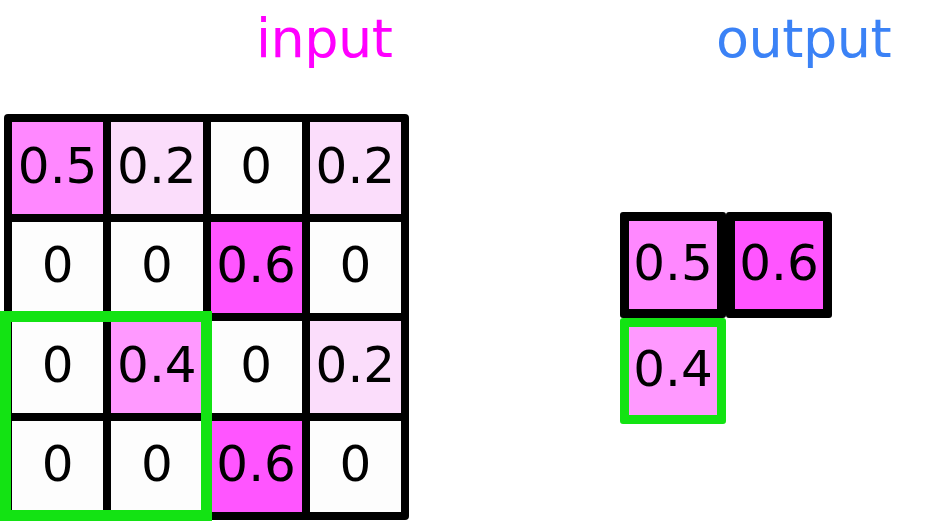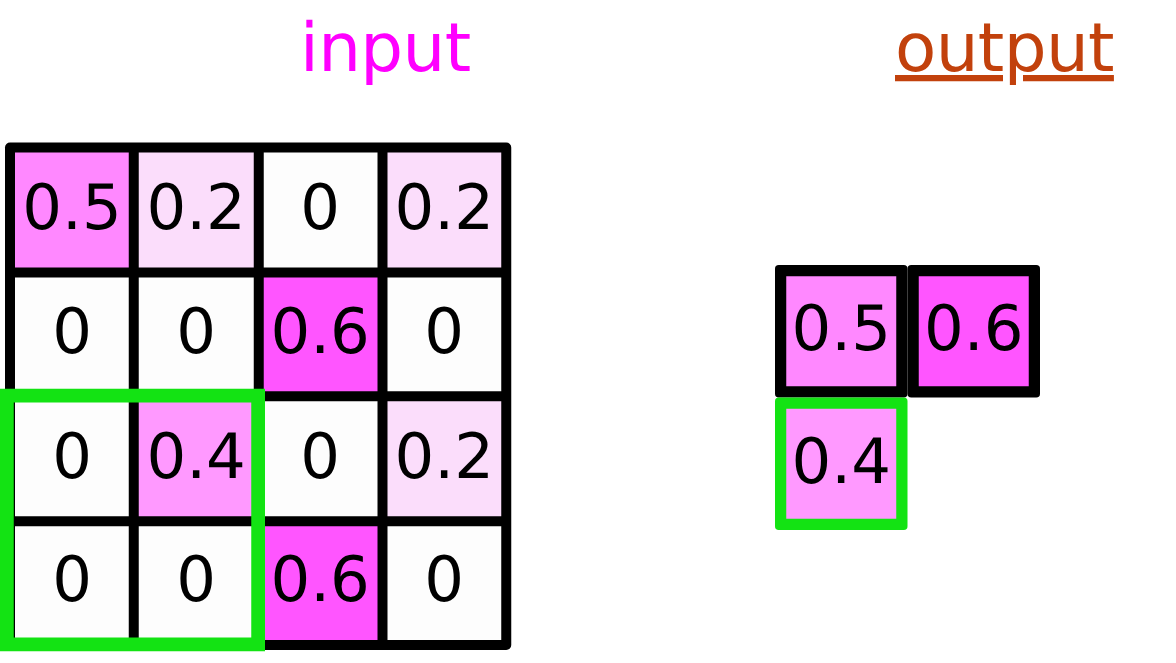--- a/index.html
+++ b/index.html
@@ -19,21 +19,21 @@
   
   .title {
     position: absolute;
     font-family: "DejaVu Sans", sans-serif;
     font-size: 54px;
     font-weight: 400;
     line-height: 1;
     white-space: nowrap;
     letter-spacing: -0.5px;
   }
-  #title-input  { left: 240px; top: 12px; }
+  #title-input  { left: 256px; top: 12px; }
   #title-output { left: 716px; top: 12px; }
 
   
   #input-grid {
     position: absolute;
     left: 4px;
     top: 114px;
     width: 405px;
     height: 406px;
     background: #000000;
@@ -97,21 +97,21 @@
   .ocell span { display: block; transform: translateY(-2px); }
   .ocell.filled       { border: 9px solid #000000; border-radius: 3px; }
   .ocell.highlighted  { border: 9px solid #13e313; border-radius: 3px; z-index: 4; }
   .ocell.empty        { border: none; background: transparent; }
 </style>
 </head>
 <body style="background: rgb(255, 255, 255);">
 
 <div class="title" id="title-input" style="color: rgb(255, 0, 255);">input</div>
 
-<div class="title" id="title-output" style="color: #c2410c; text-decoration: underline;">output</div>
+<div class="title" id="title-output" style="color: #3b82f6;">output</div>
 
 <div id="input-grid" style="background: rgb(0, 0, 0);">
   <div class="cell" style="background: rgb(255, 136, 255);">
       <span>0.5</span>
     </div>
   <div class="cell" style="background: rgb(251, 221, 251);">
       <span>0.2</span>
     </div>
   <div class="cell" style="background: rgb(253, 253, 253);">
       <span>0</span>

